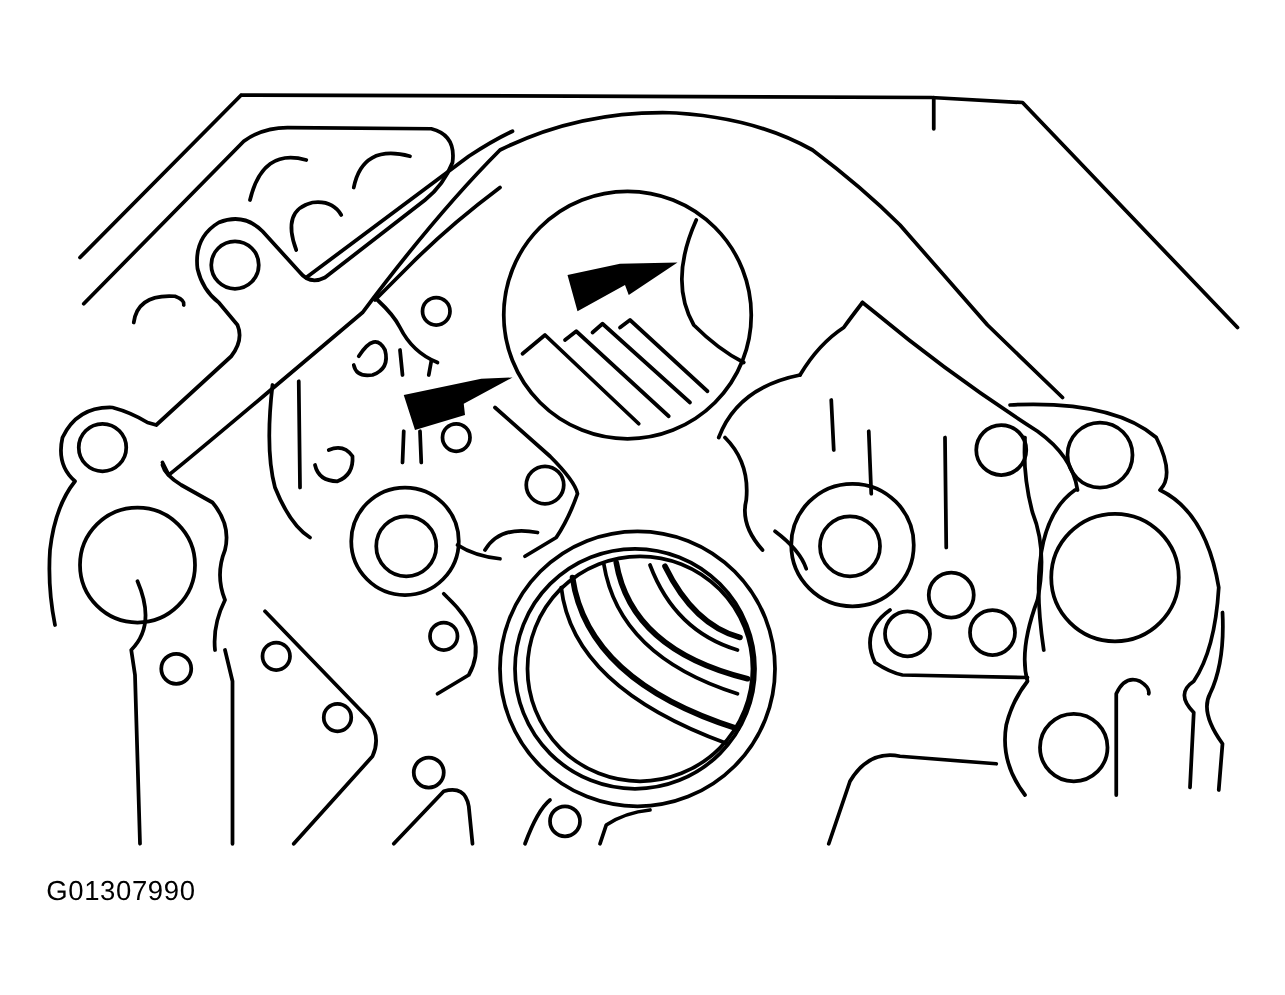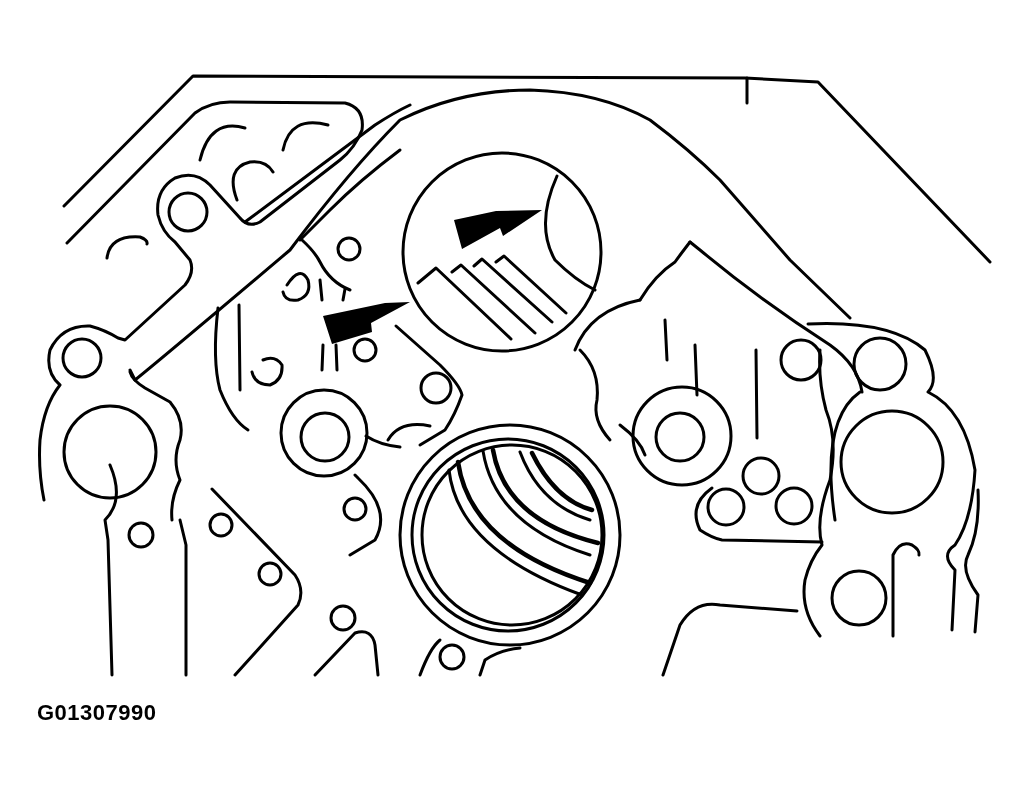--- a/index.html
+++ b/index.html
@@ -1,21 +1,21 @@
 <!DOCTYPE html>
 <html><head>
 <meta charset="utf-8">
 <style>
   html, body { margin: 0; padding: 0; background: #ffffff; }
   body { width: 1028px; height: 796px; position: relative; overflow: hidden; font-family: "Liberation Sans", sans-serif; }
   #drawing { position: absolute; left: 0; top: 0; width: 1028px; height: 796px; }
   #drawing .ln { fill: none; stroke: #000; stroke-width: 3; stroke-linecap: round; stroke-linejoin: round; }
   #drawing .thick { fill: none; stroke: #000; stroke-width: 4.5; stroke-linecap: round; }
   #drawing .arrow { fill: #000; stroke: none; }
-  .figure-id { position: absolute; left: 37px; top: 700px; font-size: 22px; font-weight: bold; color: #000; letter-spacing: 0.5px; text-align: center; }
+  .figure-id { position: absolute; left: 37px; top: 700px; font-size: 22px; font-weight: normal; color: #000; letter-spacing: 0.5px; text-align: center; }
 </style>
 </head>
 <body>
 
 <svg id="drawing" viewBox="0 0 1028 796" xmlns="http://www.w3.org/2000/svg">
 
   <g>
     <path class="ln" d="M64 206 L193 76 L745 78 L818 82 L990 262"></path>
     <path class="ln" d="M747 78 L747 103"></path>
   </g>

